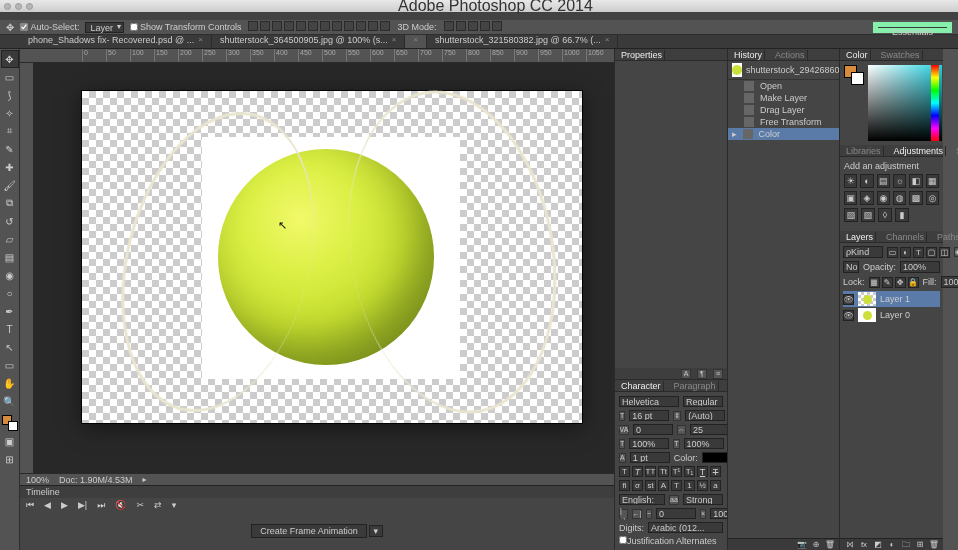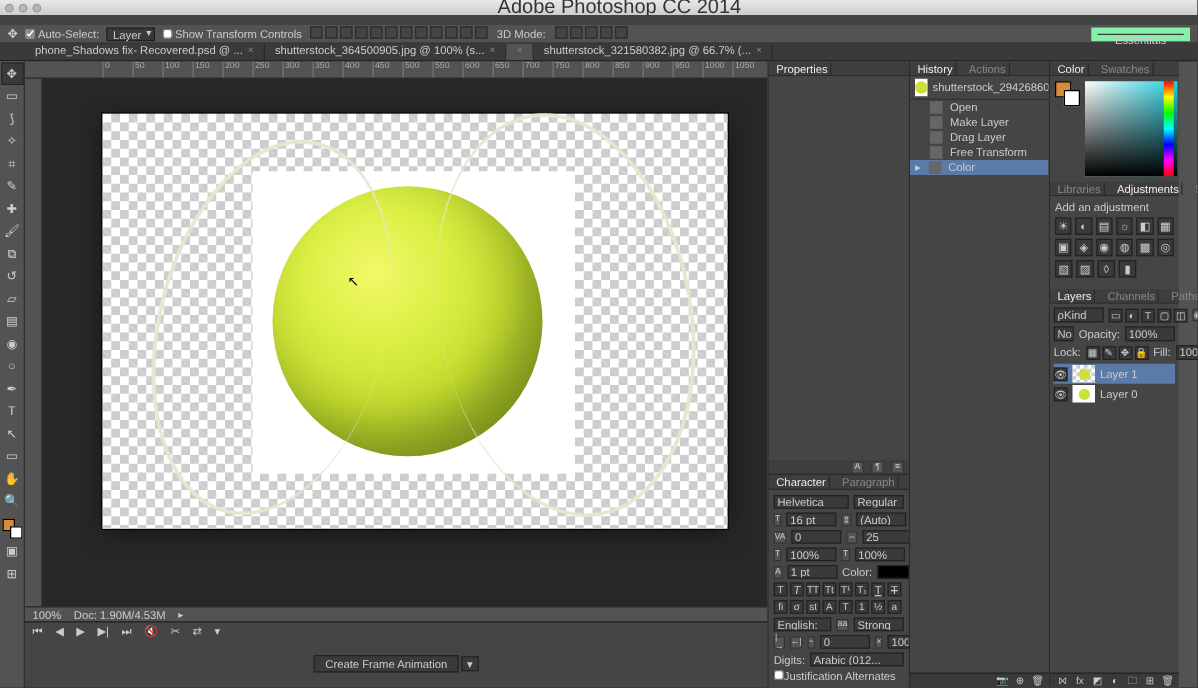--- a/index.html
+++ b/index.html
@@ -232,20 +232,23 @@
           <div class="cursor">↖</div>
         </div>
       </div>
     </div>
     <div class="statusbar">
       <span>100%</span>
       <span>Doc: 1.90M/4.53M</span>
       <span class="arrow">▸</span>
     </div>
     <div class="timeline">
+      <div class="hdr">
+          <span>Timeline</span>
+        </div>
       <div class="ctrls">
         <span>⏮</span>
           <span>◀</span>
           <span>▶</span>
           <span>▶|</span>
           <span>⏭</span>
         <span>🔇</span>
           <span>✂</span>
           <span>⇄</span>
           <span>▾</span>

